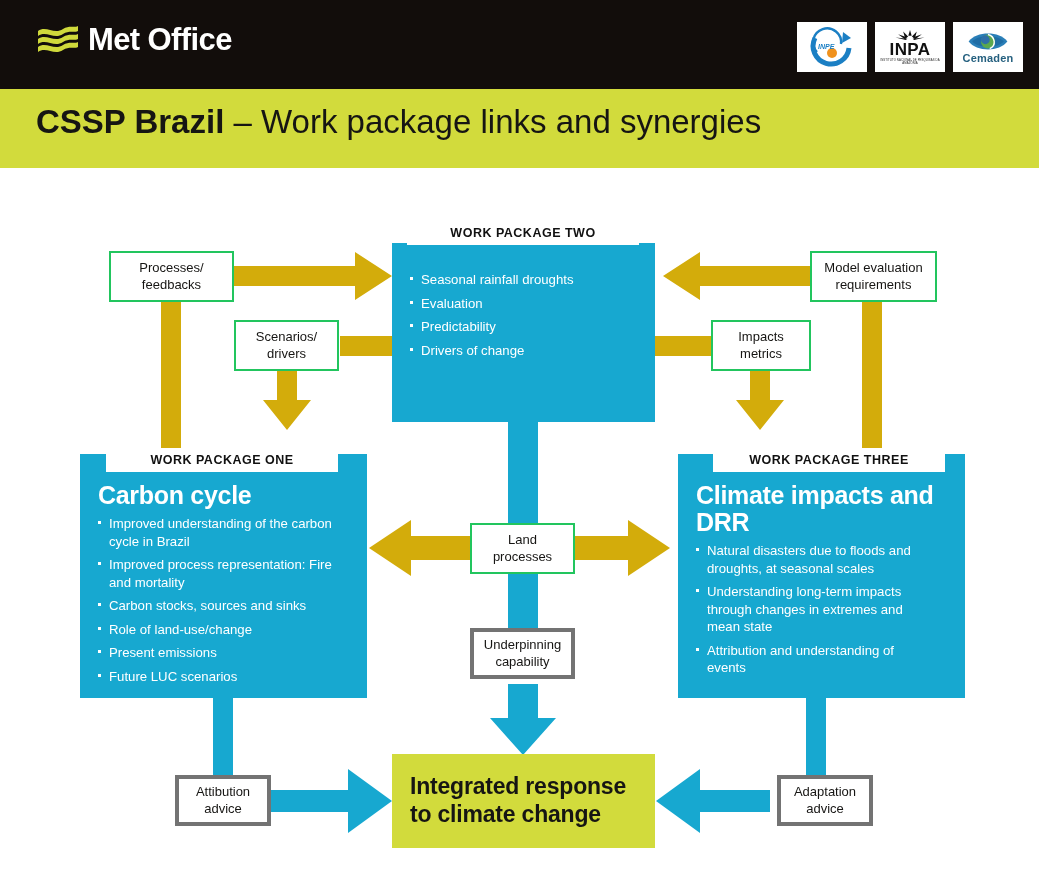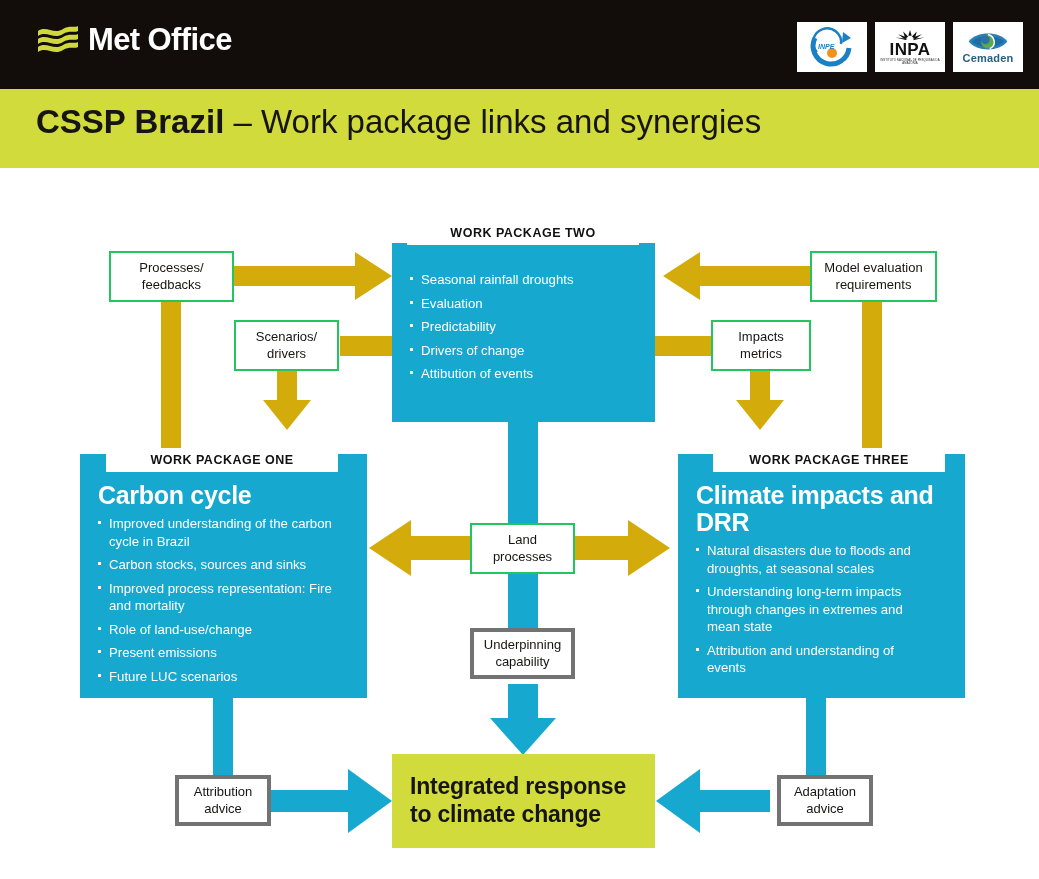--- a/index.html
+++ b/index.html
@@ -191,33 +191,32 @@
     </g>
   </svg>
 
   <div class="node wp" style="left:392px;top:75px;width:263px;height:179px;">
     <div style="padding:28px 0 0 18px;">
       <ul>
         <li>Seasonal rainfall droughts</li>
         <li>Evaluation</li>
         <li>Predictability</li>
         <li>Drivers of change</li>
-        <li>Attibution of events</li>
       </ul>
     </div>
   </div>
   <div class="wp-tag" style="left:407px;top:53px;width:232px;height:24px;">WORK PACKAGE TWO</div>
 
   <div class="node wp" style="left:80px;top:286px;width:287px;height:244px;">
     <div style="padding:28px 0 0 18px;">
       <div class="wp-title">Carbon cycle</div>
       <ul style="width:235px;">
         <li>Improved understanding of the carbon cycle in Brazil</li>
+        <li>Improved process representation: Fire and mortality</li>
         <li>Carbon stocks, sources and sinks</li>
-        <li>Improved process representation: Fire and mortality</li>
         <li>Role of land-use/change</li>
         <li>Present emissions</li>
         <li>Future LUC scenarios</li>
       </ul>
     </div>
   </div>
   <div class="wp-tag" style="left:106px;top:280px;width:232px;height:24px;">WORK PACKAGE ONE</div>
 
   <div class="node wp" style="left:678px;top:286px;width:287px;height:244px;">
     <div style="padding:28px 0 0 18px;">
@@ -255,21 +254,21 @@
     <span>Land</span>
     <span>processes</span>
   </div>
 
   <div class="node lbl cyan" style="left:470px;top:460px;width:105px;height:51px;flex-direction:column;">
     <span>Underpinning</span>
     <span>capability</span>
   </div>
 
   <div class="node lbl cyan" style="left:175px;top:607px;width:96px;height:51px;flex-direction:column;">
-    <span>Attribution</span>
+    <span>Attibution</span>
     <span>advice</span>
   </div>
 
   <div class="node lbl cyan" style="left:777px;top:607px;width:96px;height:51px;flex-direction:column;">
     <span>Adaptation</span>
     <span>advice</span>
   </div>
 
   <div class="node integrated" style="left:392px;top:586px;width:263px;height:94px;">
     <div>

